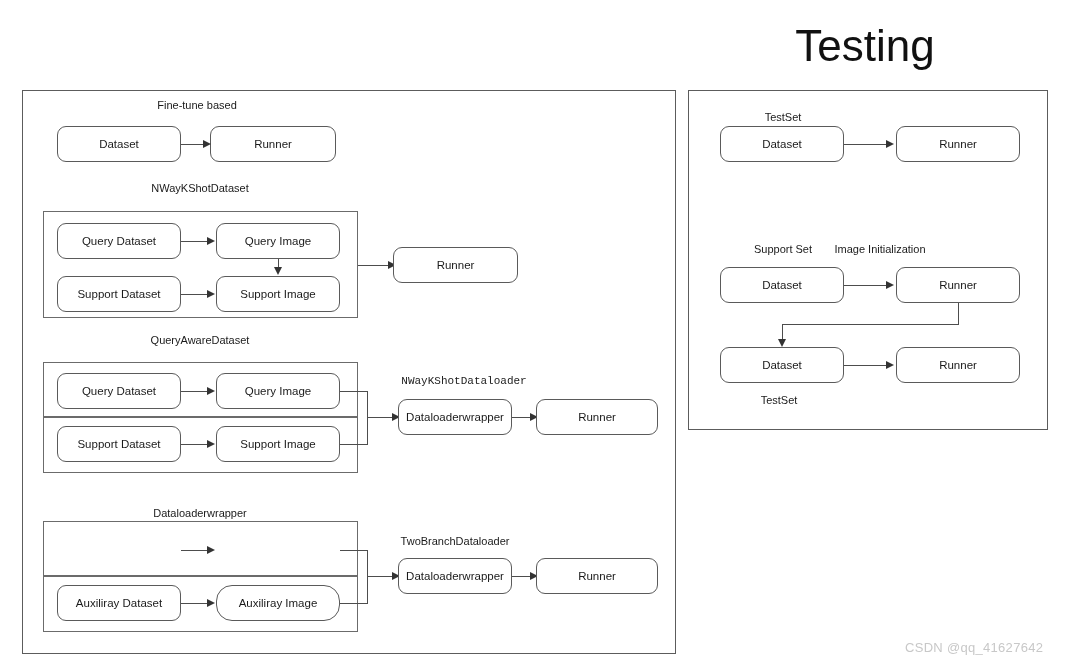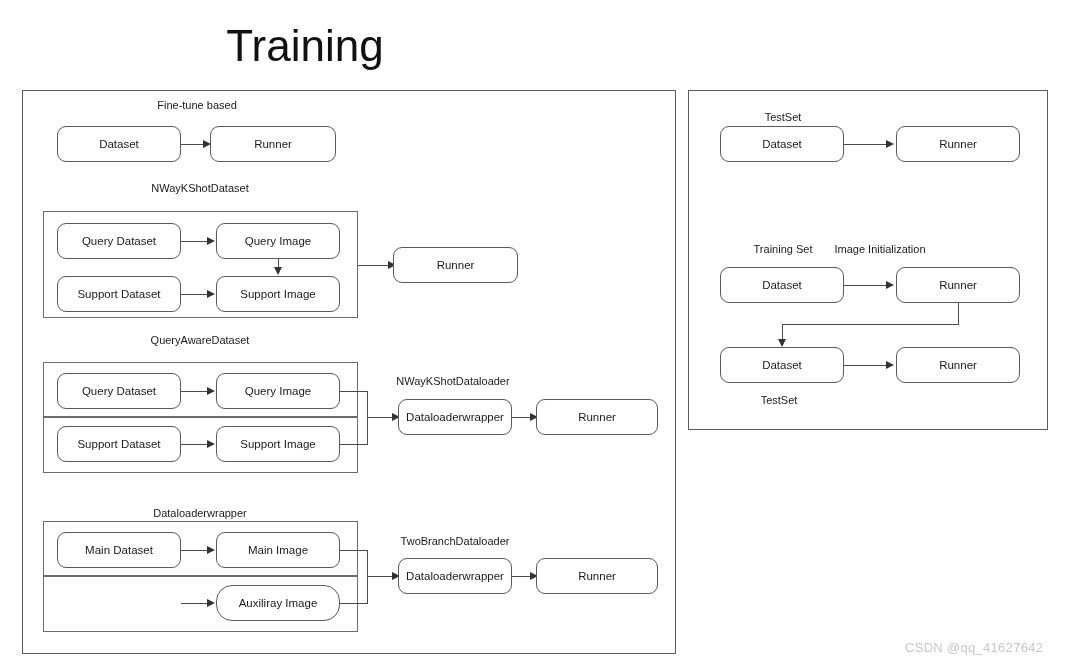--- a/index.html
+++ b/index.html
@@ -107,22 +107,22 @@
     color: #c8c8c8;
     white-space: nowrap;
     letter-spacing: 0.3px;
   }
 </style>
 </head>
 <body>
 
 <div id="canvas">
 
-  <div class="section-title" style="left:160px; top:24px; width:290px;">Training</div>
-
+
+  <div class="section-title" style="left:720px; top:24px; width:290px;">Testing</div>
 
   <div class="panel" style="left:22px; top:90px; width:654px; height:564px;"></div>
 
   <div class="caption center" style="left:197px; top:99px;">Fine-tune based</div>
 
   <div class="node" style="left:57px; top:126px; width:124px; height:36px;">Dataset</div>
 
   <div class="node" style="left:210px; top:126px; width:126px; height:36px;">Runner</div>
 
   <div class="h-line" style="left:181px; top:144px; width:23px;"></div>
@@ -168,37 +168,36 @@
 
   <div class="h-line" style="left:181px; top:444px; width:27px;"></div>
   <div class="arrow-right" style="left:207px; top:439.5px;"></div>
 
   <div class="h-line" style="left:340px; top:391px; width:28px;"></div>
   <div class="h-line" style="left:340px; top:444px; width:28px;"></div>
   <div class="v-line" style="left:367px; top:391px; height:53px;"></div>
   <div class="h-line" style="left:367px; top:417px; width:28px;"></div>
   <div class="arrow-right" style="left:392px; top:412.5px;"></div>
 
-  <div class="caption center" style="left:453px; top:375px;">NWayKShotDataloader</div>
+  <div class="caption center" style="left:464px; top:375px;font-family:Liberation Mono, monospace;">NWayKShotDataloader</div>
 
   <div class="node" style="left:398px; top:399px; width:114px; height:36px;">Dataloaderwrapper</div>
 
   <div class="h-line" style="left:512px; top:417px; width:20px;"></div>
   <div class="arrow-right" style="left:530px; top:412.5px;"></div>
 
   <div class="node" style="left:536px; top:399px; width:122px; height:36px;">Runner</div>
 
   <div class="caption center" style="left:200px; top:507px;">Dataloaderwrapper</div>
 
   <div class="group-box" style="left:43px; top:521px; width:315px; height:55px;"></div>
   <div class="group-box" style="left:43px; top:576px; width:315px; height:56px;"></div>
 
-  <div class="node" style="left:57px; top:532px; width:124px; height:36px;">Main Dataset</div>
-  <div class="node" style="left:216px; top:532px; width:124px; height:36px;">Main Image</div>
-
+
+  <div class="node" style="left:57px; top:585px; width:124px; height:36px;">Auxiliray Dataset</div>
   <div class="node" style="left:216px; top:585px; width:124px; height:36px;border-radius:16px;">Auxiliray Image</div>
 
   <div class="h-line" style="left:181px; top:550px; width:27px;"></div>
   <div class="arrow-right" style="left:207px; top:545.5px;"></div>
 
   <div class="h-line" style="left:181px; top:603px; width:27px;"></div>
   <div class="arrow-right" style="left:207px; top:598.5px;"></div>
 
   <div class="h-line" style="left:340px; top:550px; width:28px;"></div>
   <div class="h-line" style="left:340px; top:603px; width:28px;"></div>
@@ -219,21 +218,21 @@
 
   <div class="caption center" style="left:783px; top:111px;">TestSet</div>
 
   <div class="node" style="left:720px; top:126px; width:124px; height:36px;">Dataset</div>
 
   <div class="node" style="left:896px; top:126px; width:124px; height:36px;">Runner</div>
 
   <div class="h-line" style="left:844px; top:144px; width:44px;"></div>
   <div class="arrow-right" style="left:886px; top:139.5px;"></div>
 
-  <div class="caption center" style="left:783px; top:243px;">Training Set</div>
+  <div class="caption center" style="left:783px; top:243px;">Support Set</div>
 
   <div class="caption center" style="left:880px; top:243px;">Image Initialization</div>
 
   <div class="node" style="left:720px; top:267px; width:124px; height:36px;">Dataset</div>
 
   <div class="node" style="left:896px; top:267px; width:124px; height:36px;">Runner</div>
 
   <div class="h-line" style="left:844px; top:285px; width:44px;"></div>
   <div class="arrow-right" style="left:886px; top:280.5px;"></div>
 

